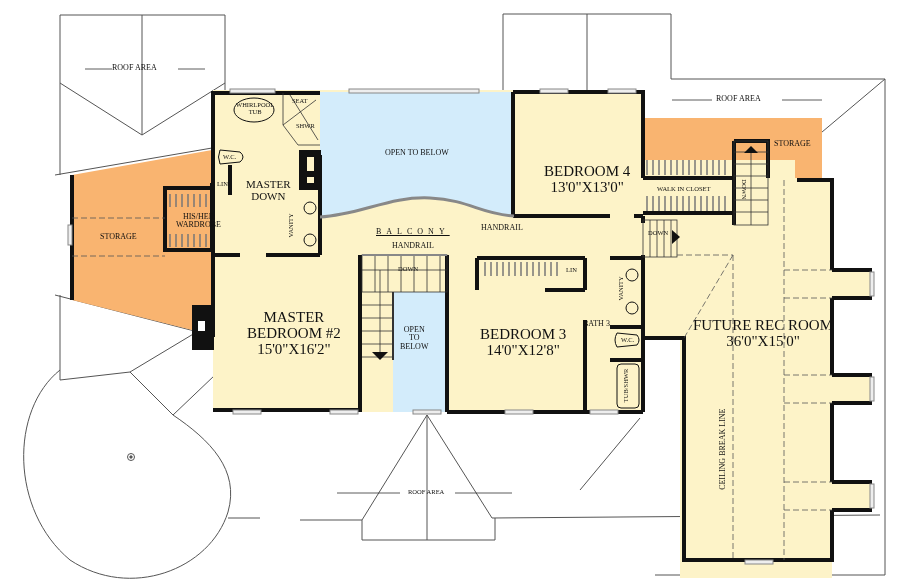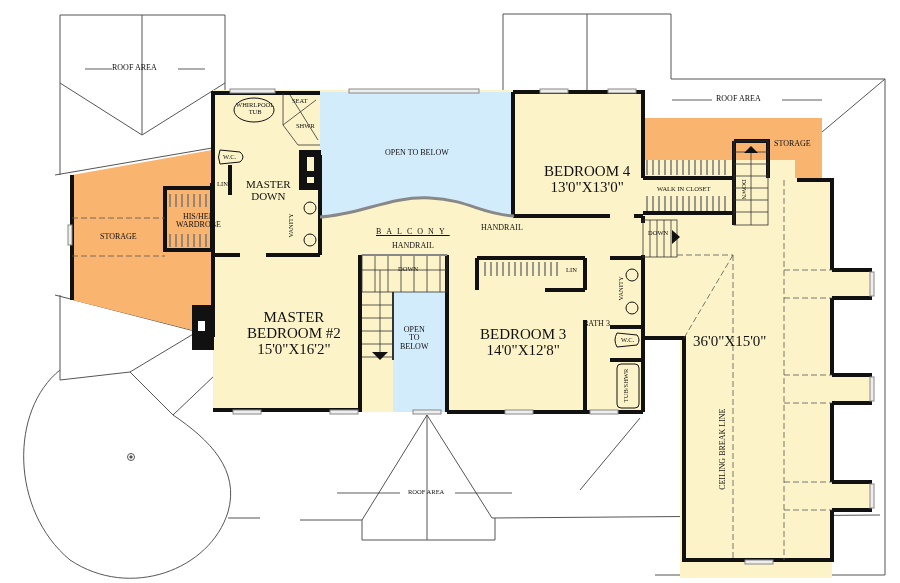--- a/index.html
+++ b/index.html
@@ -310,21 +310,21 @@
 <div class="lbl sm spaced" style="left:376px;top:228px;">BALCONY</div>
 <div class="lbl sm" style="left:392px;top:242px;">HANDRAIL</div>
 <div class="lbl sm" style="left:481px;top:224px;">HANDRAIL</div>
 <div class="lbl xs" style="left:398px;top:266px;">DOWN</div>
 <div class="lbl xs" style="left:648px;top:230px;">DOWN</div>
 <div class="lbl xs vert90" style="left:733px;top:186px;">DOWN</div>
 
 <div class="lbl big" style="left:247px;top:310px;"><span>MASTER</span><br><span>BEDROOM #2</span><br><span>15'0"X16'2"</span></div>
 <div class="lbl big" style="left:480px;top:327px;"><span>BEDROOM 3</span><br><span>14'0"X12'8"</span></div>
 <div class="lbl big" style="left:544px;top:136px;margin-top:28px;"><span>BEDROOM 4</span><br><span>13'0"X13'0"</span></div>
-<div class="lbl big" style="left:693px;top:318px;"><br><span>36'0"X15'0"</span></div>
+<div class="lbl big" style="left:693px;top:318px;"><span>FUTURE REC ROOM</span><br><span>36'0"X15'0"</span></div>
 <div class="lbl xs" style="left:657px;top:186px;">WALK IN CLOSET</div>
 
 <div class="lbl xs" style="left:566px;top:267px;">LIN</div>
 <div class="lbl sm" style="left:583px;top:320px;">BATH 3</div>
 <div class="lbl xs vert" style="left:609px;top:285px;">VANITY</div>
 <div class="lbl xs" style="left:621px;top:337px;">W.C.</div>
 <div class="lbl xs vert" style="left:610px;top:382px;">TUB/SHWR</div>
 <div class="lbl sm vert" style="left:683px;top:445px;">CEILING BREAK LINE</div>
 
 </body></html>

